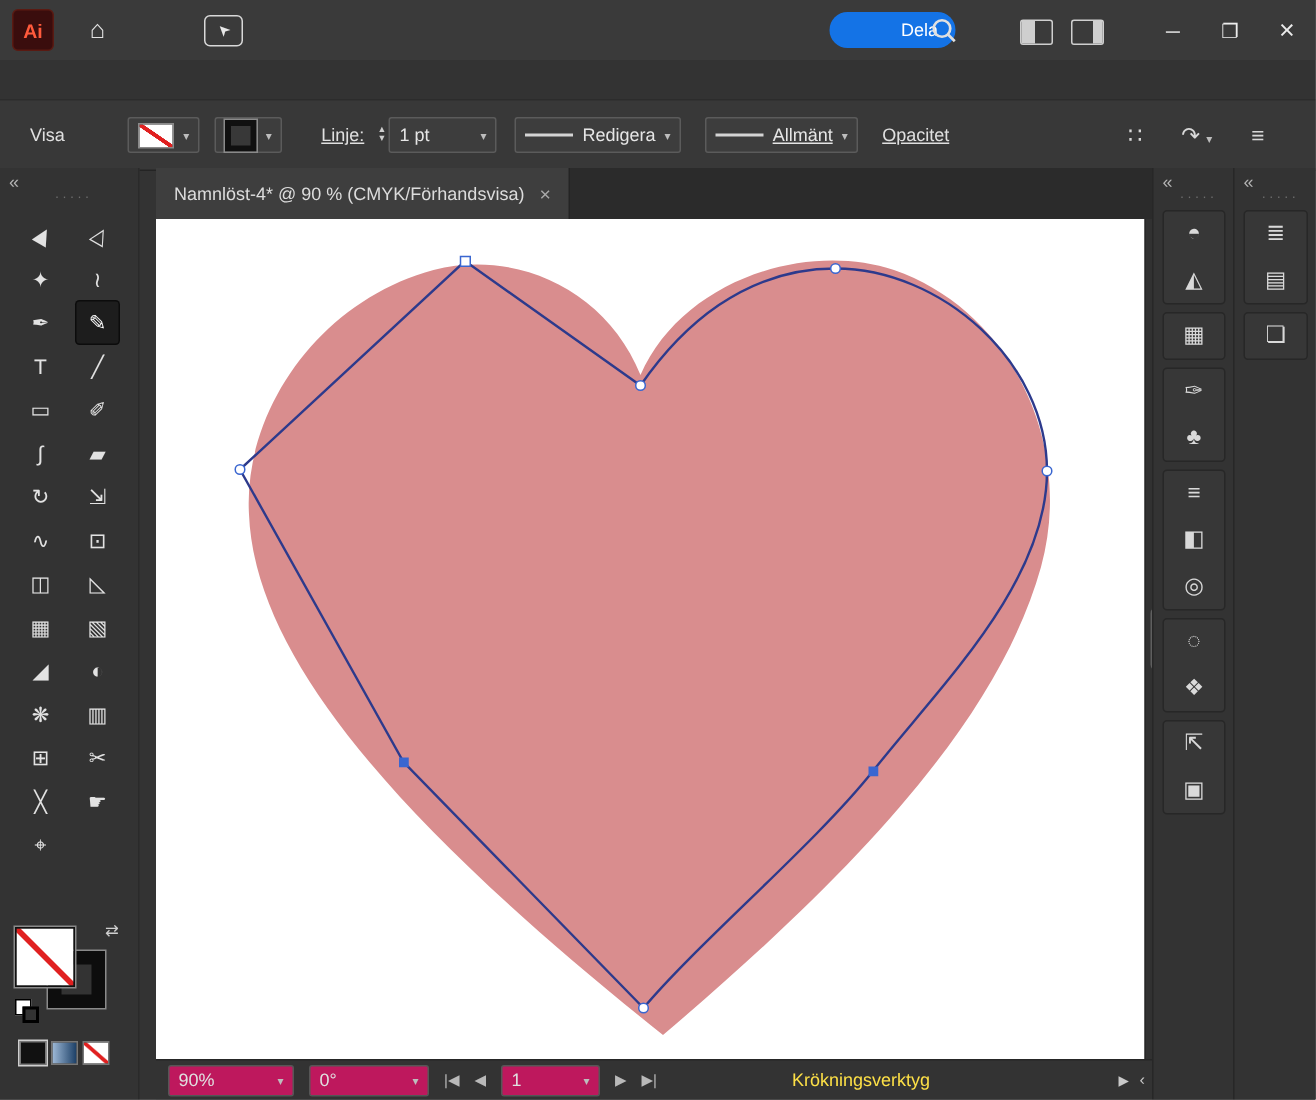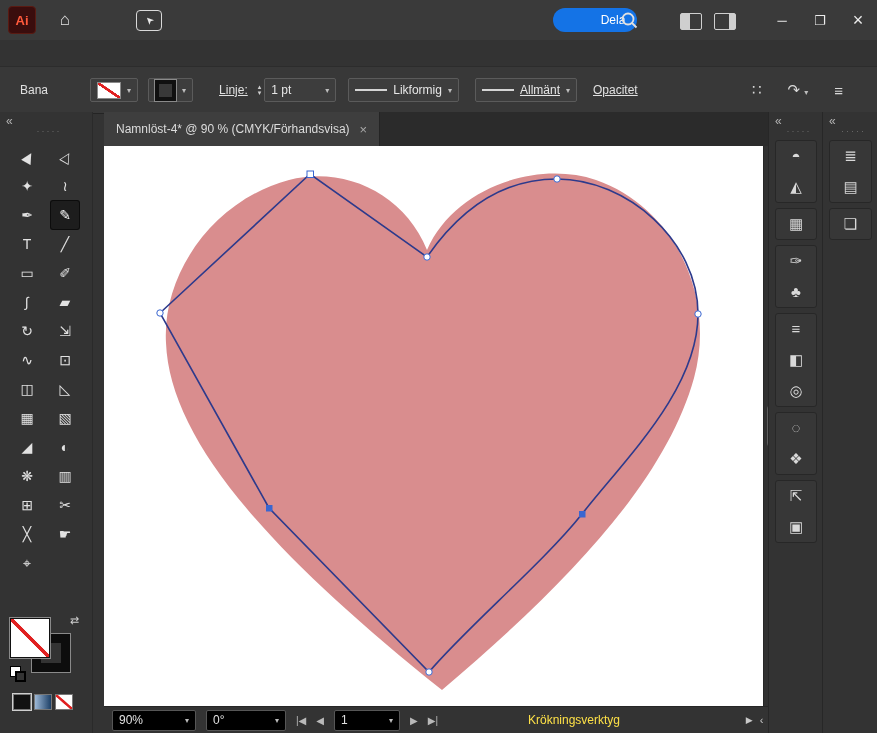--- a/index.html
+++ b/index.html
@@ -82,21 +82,21 @@
   .tab-close{color:#a8a8a8;font-size:13px;}
   .canvas{flex:1;position:relative;background:#fff;}
   .canvas svg{position:absolute;left:0;top:0;}
   .vscroll{position:absolute;right:0;top:0;width:16px;height:100%;background:#313131;border-left:1px solid #272727;}
   .vs-arrow{position:absolute;left:0;width:16px;height:14px;display:flex;align-items:center;justify-content:center;
             color:#9a9a9a;font-size:8px;}
   .vs-thumb{position:absolute;left:3px;top:258px;width:10px;height:44px;background:#5f5f5f;border-radius:5px;}
 
   .statusbar{height:26px;background:#333;border-top:1px solid #262626;display:flex;align-items:center;
              padding:0 8px;gap:10px;font-size:12px;position:relative;}
-  .sb-box{height:19px;background:#000000;border:1px solid #565656;border-radius:2px;display:flex;
+  .sb-box{height:19px;background:#be185d;border:1px solid #565656;border-radius:2px;display:flex;
           align-items:center;justify-content:space-between;padding:0 6px;color:#e0e0e0;}
   .sb-zoom{width:70px;} .sb-rot{width:66px;} .sb-page{width:52px;}
   .navg{color:#b9b9b9;font-size:10px;}
   .sb-tool{position:absolute;left:424px;color:#fde047;}
   .sb-right{position:absolute;right:6px;display:flex;gap:7px;color:#c9c9c9;font-size:11px;align-items:center;}
 
   
   .dock{top:112px;bottom:0;height:621px;background:#333;border-left:1px solid #272727;position:absolute;}
   .dock-inner{left:768px;width:54px;}
   .dock-outer{left:822px;width:55px;}
@@ -126,21 +126,21 @@
     <div class="layout-ic layout-b"></div>
     <div class="winbtns">
       <div class="winbtn">─</div>
       <div class="winbtn">❐</div>
       <div class="winbtn close">×</div>
     </div>
   </div>
 
 
   <div class="abs controlbar">
-    <span class="cb-label" style="margin-left:20px;">Bana</span>
+    <span class="cb-label" style="margin-left:20px;">Visa</span>
 
     <div class="combo" style="margin-left:42px;">
       <span class="swatch-none"></span>
       <span class="dd">▾</span>
     </div>
 
     <div class="combo" style="margin-left:10px;">
       <span class="swatch-stroke"></span>
       <span class="dd">▾</span>
     </div>
@@ -152,21 +152,21 @@
       <span>▾</span>
     </span>
 
     <div class="combo" style="margin-left:3px;width:58px;justify-content:space-between;">
       <span>1 pt</span>
       <span class="dd">▾</span>
     </div>
 
     <div class="combo" style="margin-left:12px;">
       <span class="line-sample"></span>
-      <span>Likformig</span>
+      <span>Redigera</span>
       <span class="dd">▾</span>
     </div>
 
     <div class="combo" style="margin-left:16px;">
       <span class="line-sample"></span>
       <span class="underl">Allmänt</span>
       <span class="dd">▾</span>
     </div>
 
     <span class="cb-label underl" style="margin-left:16px;">Opacitet</span>

